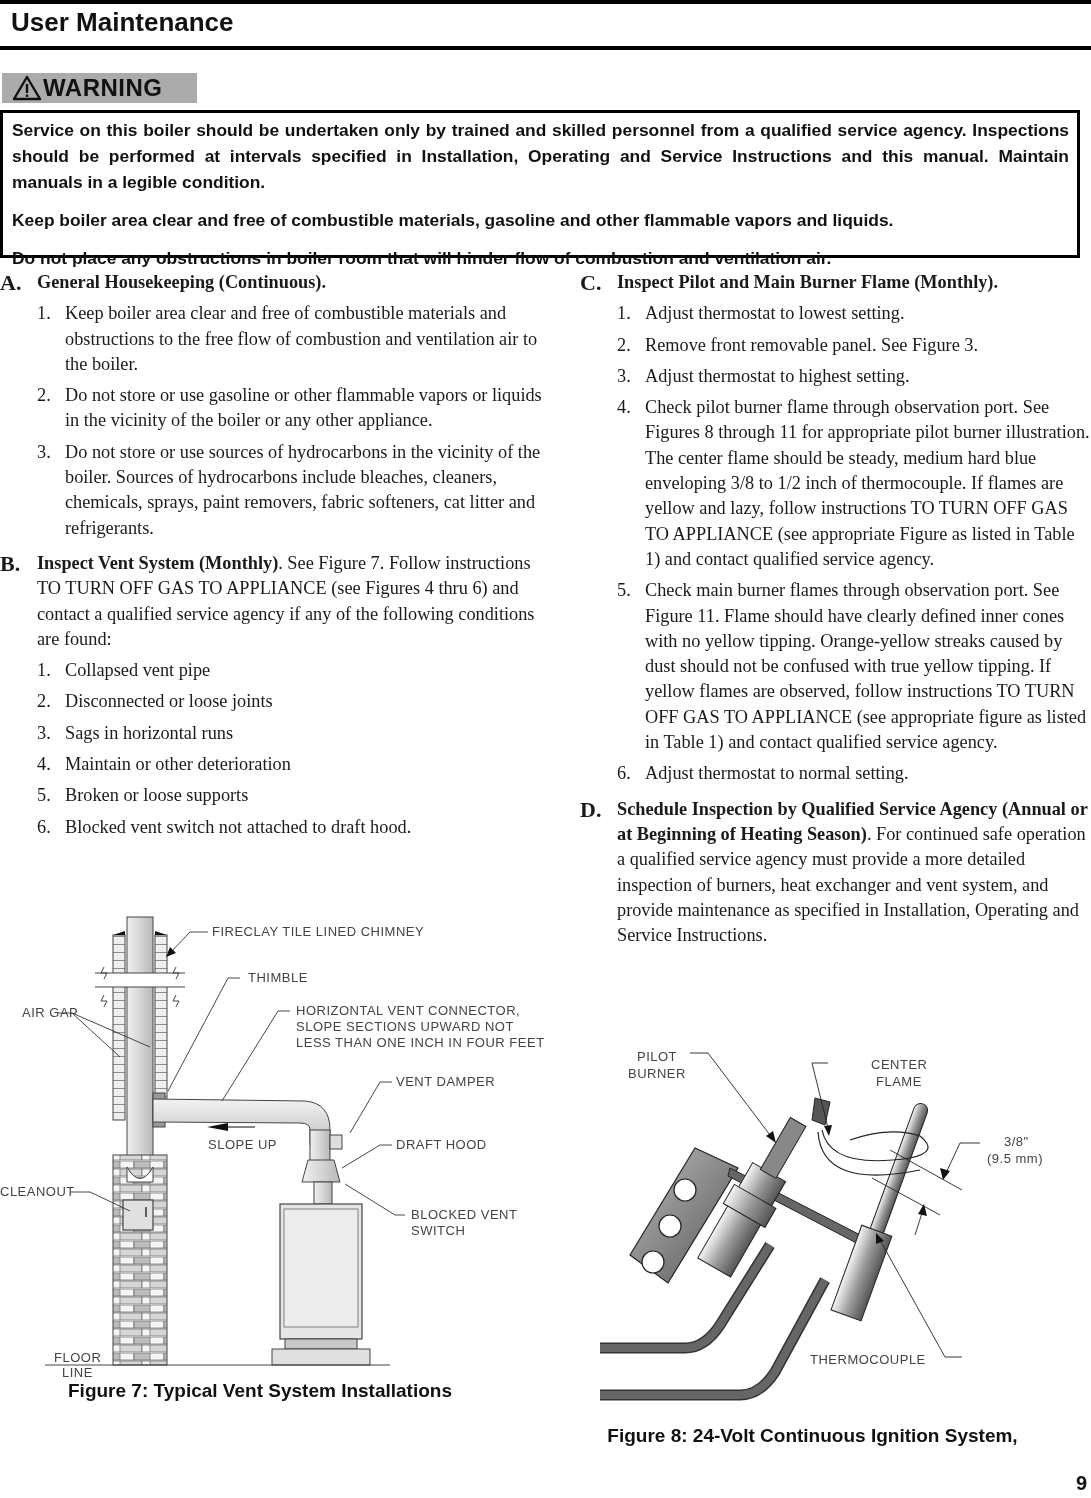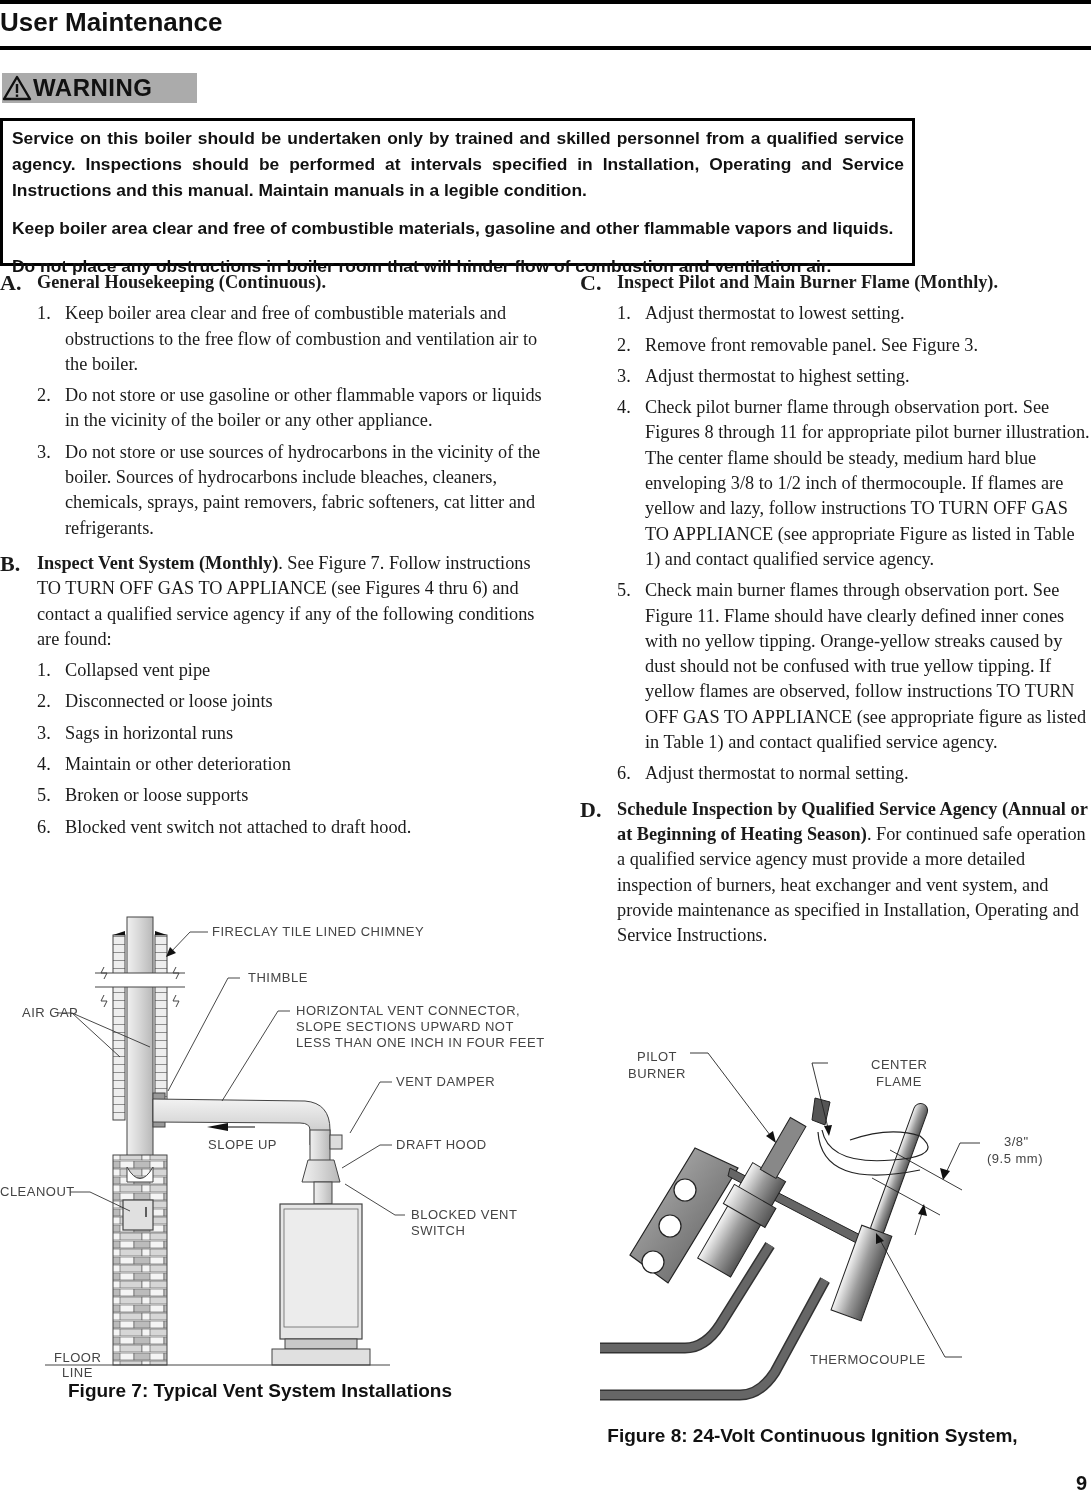--- a/index.html
+++ b/index.html
@@ -1,26 +1,26 @@
 <!DOCTYPE html>
 <html><head>
 <meta charset="utf-8">
 <style>
   * { box-sizing: border-box; margin: 0; padding: 0; }
   html, body { width: 1091px; height: 1498px; background: #fff; overflow: hidden; }
   body { position: relative; font-family: "Liberation Serif", serif; color: #1a1a1a; }
 
   .top-rule { position: absolute; left: 0; top: 0; width: 1091px; height: 4px; background: #000; }
-  .page-title { position: absolute; left: 0; top: 7px; font-family: "Liberation Sans", sans-serif; font-weight: bold; font-size: 26px; color: #111; }
+  .page-title { position: absolute; left: 11px; top: 7px; font-family: "Liberation Sans", sans-serif; font-weight: bold; font-size: 26px; color: #111; }
   .title-rule { position: absolute; left: 0; top: 46px; width: 1091px; height: 4px; background: #000; }
 
-  .warning-badge { position: absolute; left: 2px; top: 73px; width: 195px; height: 30px; background: #ababab; display: flex; align-items: center; font-family: "Liberation Sans", sans-serif; font-weight: bold; font-size: 24px; color: #111; letter-spacing: 0.5px; }
+  .warning-badge { position: absolute; left: 2px; top: 73px; width: 195px; height: 30px; background: #ababab; display: flex; align-items: center; padding-left: 10px; font-family: "Liberation Sans", sans-serif; font-weight: bold; font-size: 24px; color: #111; letter-spacing: 0.5px; }
   .warning-badge svg { margin-right: 1px; }
 
-  .warning-box { position: absolute; left: 0; top: 118px; width: 915px; height: 148px; border: 3px solid #000; padding: 4px 8px 0 9px; font-family: "Liberation Sans", sans-serif; font-weight: bold; font-size: 17.4px; color: #111; }
+  .warning-box { position: absolute; left: 0; top: 110px; width: 1080px; height: 148px; border: 3px solid #000; padding: 4px 8px 0 9px; font-family: "Liberation Sans", sans-serif; font-weight: bold; font-size: 17.4px; color: #111; }
   .warning-box p { line-height: 26px; text-align: justify; }
   .warning-box p + p { margin-top: 12px; }
   .warning-box .lines1 { text-align-last: left; }
 
   .col { position: absolute; font-size: 18.3px; line-height: 25.3px; }
   .col-left { left: 0; top: 270px; width: 545px; }
   .col-right { left: 580px; top: 270px; width: 511px; }
 
   .section { position: relative; padding-left: 37px; }
   .section-letter { position: absolute; left: 0; top: 0; font-weight: bold; font-size: 22px; }

